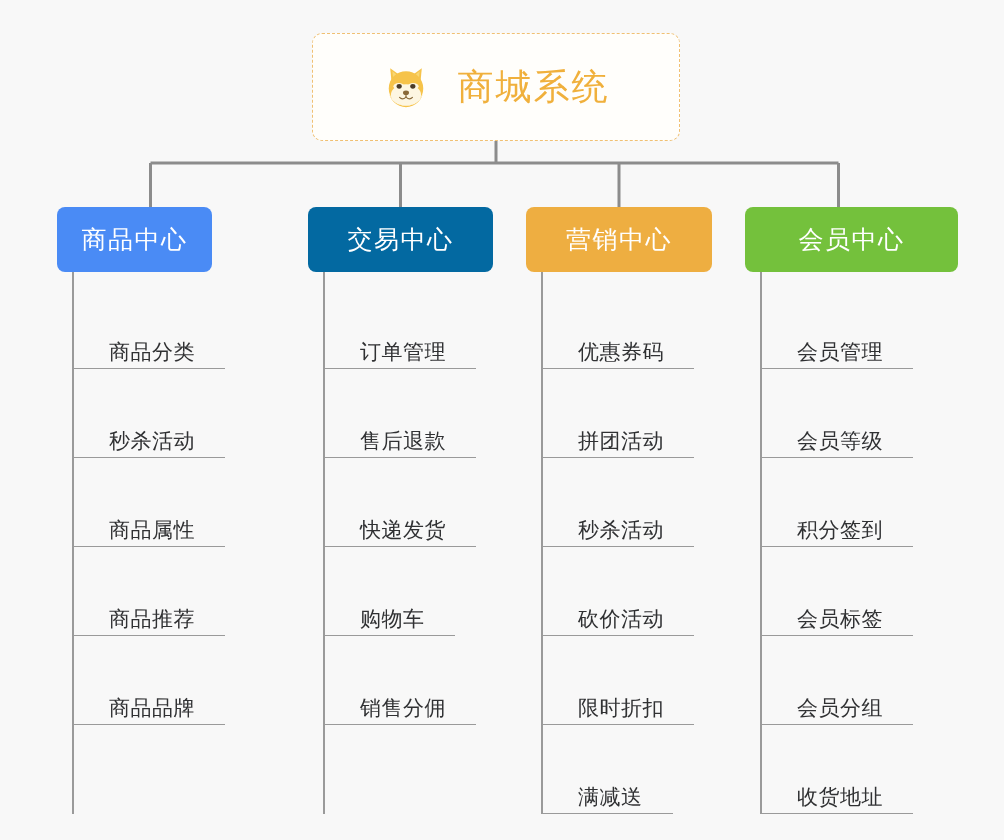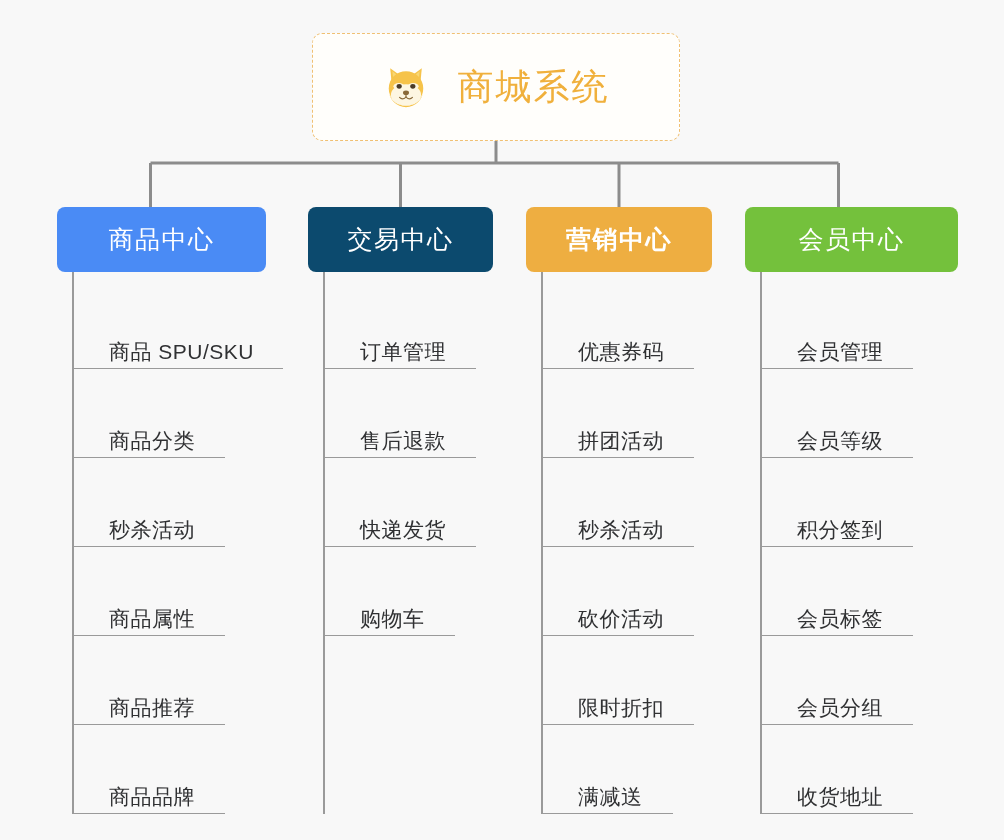--- a/index.html
+++ b/index.html
@@ -144,71 +144,71 @@
       <ellipse cx="41.5" cy="31" rx="3.6" ry="3.3" fill="#4a3b28"></ellipse>
       <ellipse cx="32" cy="40" rx="4.2" ry="3.2" fill="#8a6a3a"></ellipse>
       <path d="M32 43 L32 46" stroke="#8a6a3a" stroke-width="1.6" fill="none"></path>
       <path d="M32 46 q-5 4.5 -9 0.5" stroke="#8a6a3a" stroke-width="1.6" fill="none" stroke-linecap="round"></path>
       <path d="M32 46 q5 4.5 9 0.5" stroke="#8a6a3a" stroke-width="1.6" fill="none" stroke-linecap="round"></path>
     </svg>
     <span class="root-label">商城系统</span>
   </div>
 
   <div id="branch-layer">
-      <div class="branch-card" style="left: 57px; top: 207px; width: 209px; background: rgb(74, 139, 245);">
+      <div class="branch-card" style="left: 57px; top: 207px; width: 155px; background: rgb(74, 139, 245);">
         <span class="branch-card-label">商品中心</span>
       </div>
       <div class="leaf-column" style="left: 73px;">
         <div class="leaf-item">
-          <span class="leaf-label">商品 SPU/SKU</span>
-          <div class="leaf-underline" style="width: 210px;"></div>
-        </div>
-        <div class="leaf-item">
           <span class="leaf-label">商品分类</span>
           <div class="leaf-underline" style="width: 152px;"></div>
         </div>
         <div class="leaf-item">
           <span class="leaf-label">秒杀活动</span>
           <div class="leaf-underline" style="width: 152px;"></div>
         </div>
         <div class="leaf-item">
           <span class="leaf-label">商品属性</span>
           <div class="leaf-underline" style="width: 152px;"></div>
         </div>
         <div class="leaf-item">
           <span class="leaf-label">商品推荐</span>
           <div class="leaf-underline" style="width: 152px;"></div>
         </div>
         <div class="leaf-item">
           <span class="leaf-label">商品品牌</span>
           <div class="leaf-underline" style="width: 152px;"></div>
         </div>
       </div>
-      <div class="branch-card" style="left: 308px; top: 207px; width: 185px; background: #0c4a6e;">
+      <div class="branch-card" style="left: 308px; top: 207px; width: 185px; background: #0369a1;">
         <span class="branch-card-label">交易中心</span>
       </div>
       <div class="leaf-column" style="left: 324px;">
         <div class="leaf-item">
           <span class="leaf-label">订单管理</span>
           <div class="leaf-underline" style="width: 152px;"></div>
         </div>
         <div class="leaf-item">
           <span class="leaf-label">售后退款</span>
           <div class="leaf-underline" style="width: 152px;"></div>
         </div>
         <div class="leaf-item">
           <span class="leaf-label">快递发货</span>
           <div class="leaf-underline" style="width: 152px;"></div>
         </div>
         <div class="leaf-item">
           <span class="leaf-label">购物车</span>
           <div class="leaf-underline" style="width: 131px;"></div>
         </div>
-      </div>
-      <div class="branch-card" style="left: 526px; top: 207px; width: 186px; background: rgb(238, 174, 65); font-weight: bold;">
+        <div class="leaf-item">
+          <span class="leaf-label">销售分佣</span>
+          <div class="leaf-underline" style="width: 152px;"></div>
+        </div>
+      </div>
+      <div class="branch-card" style="left: 526px; top: 207px; width: 186px; background: rgb(238, 174, 65);">
         <span class="branch-card-label">营销中心</span>
       </div>
       <div class="leaf-column" style="left: 542px;">
         <div class="leaf-item">
           <span class="leaf-label">优惠券码</span>
           <div class="leaf-underline" style="width: 152px;"></div>
         </div>
         <div class="leaf-item">
           <span class="leaf-label">拼团活动</span>
           <div class="leaf-underline" style="width: 152px;"></div>

